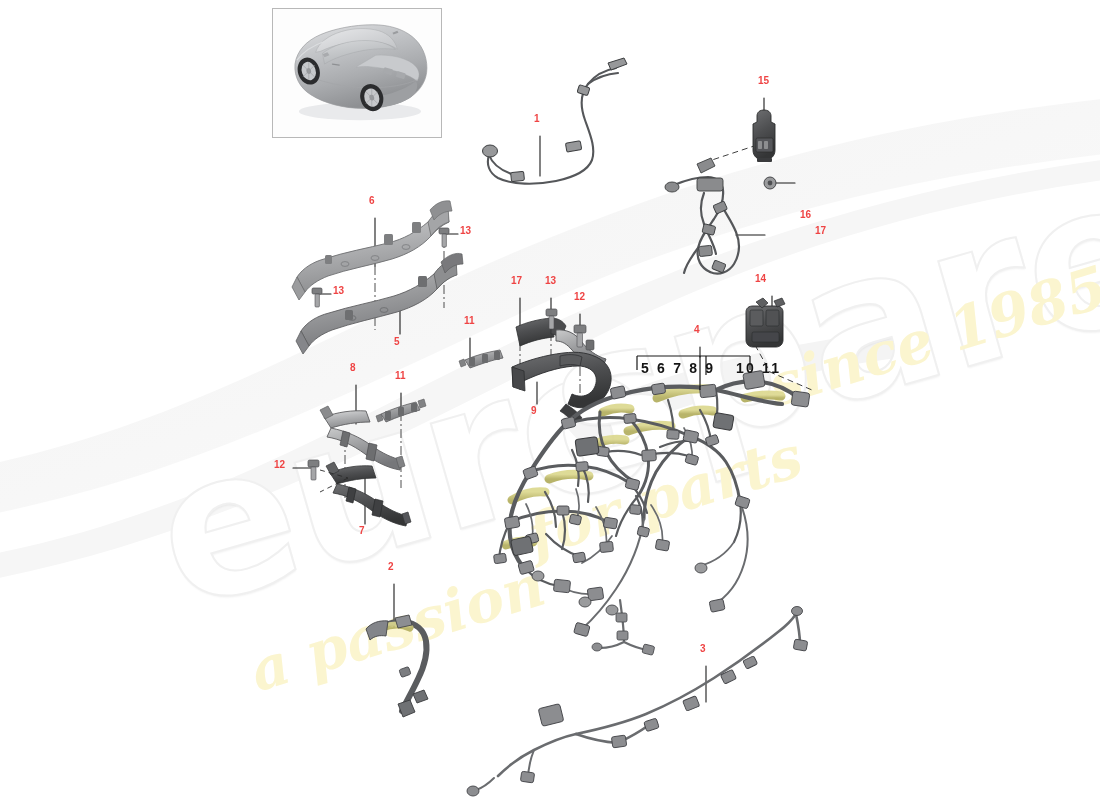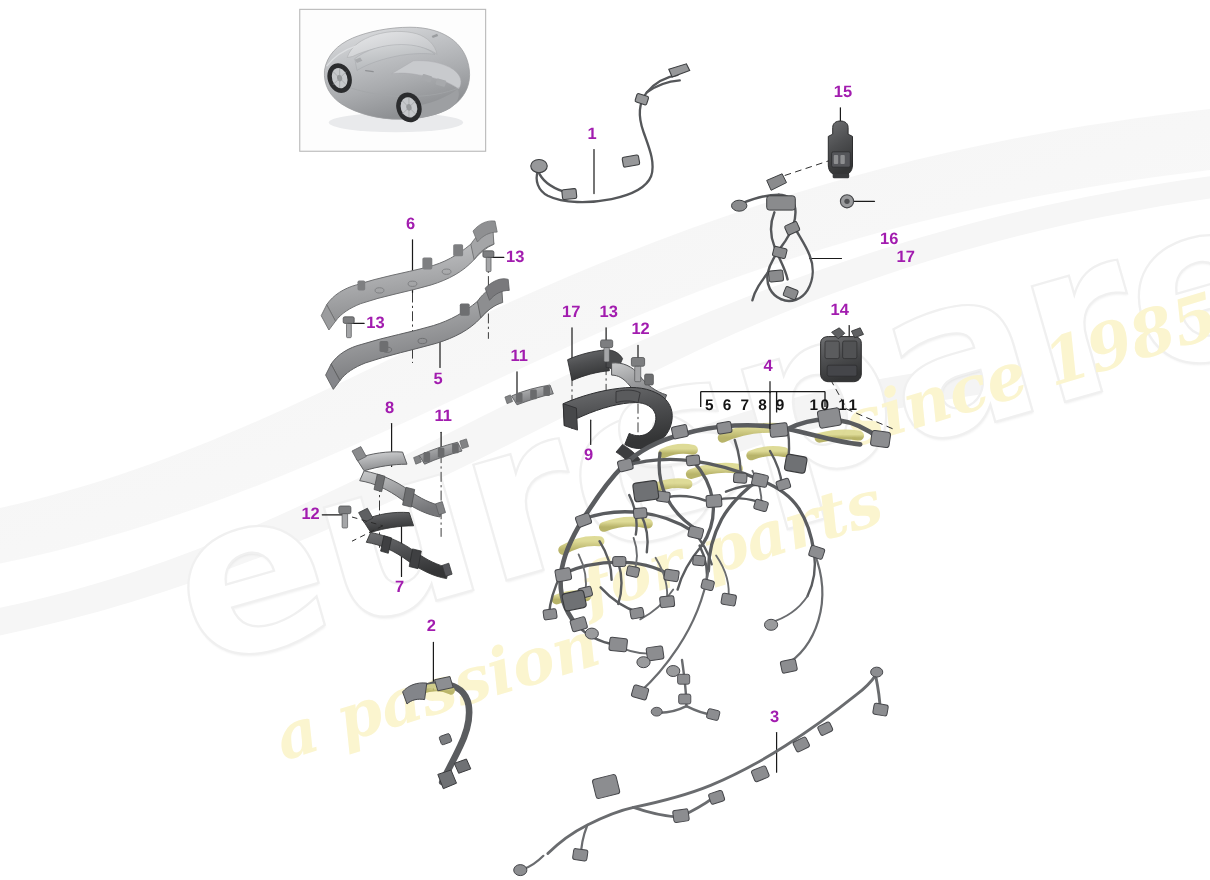--- a/index.html
+++ b/index.html
@@ -54,23 +54,23 @@
     z-index: 7;
     box-sizing: border-box;
   }
   #veh-thumb svg { display:block; width:100%; height:100%; }
 
   
   .callout {
     position: absolute;
     z-index: 9;
     font-family: "Liberation Sans", sans-serif;
-    font-size: 15px;
+    font-size: 10px;
     font-weight: bold;
-    color: #a21caf;
+    color: #ef4444;
     line-height: 1;
     white-space: nowrap;
   }
 
   .grp-nums {
     position: absolute;
     z-index: 9;
     font-family: "Liberation Sans", sans-serif;
     font-size: 14px;
     font-weight: bold;

